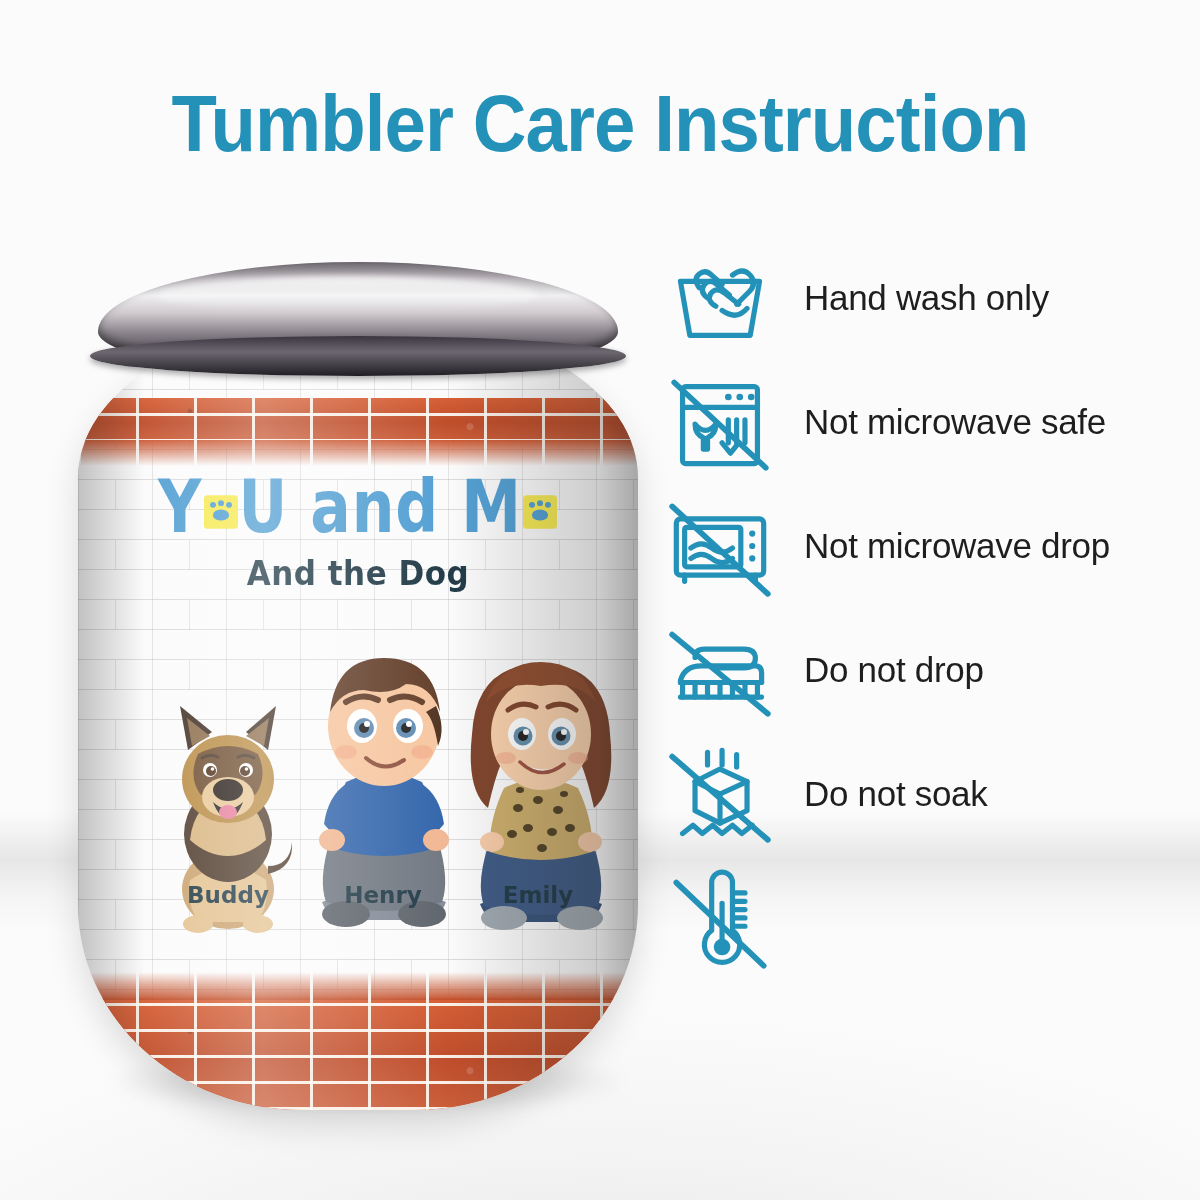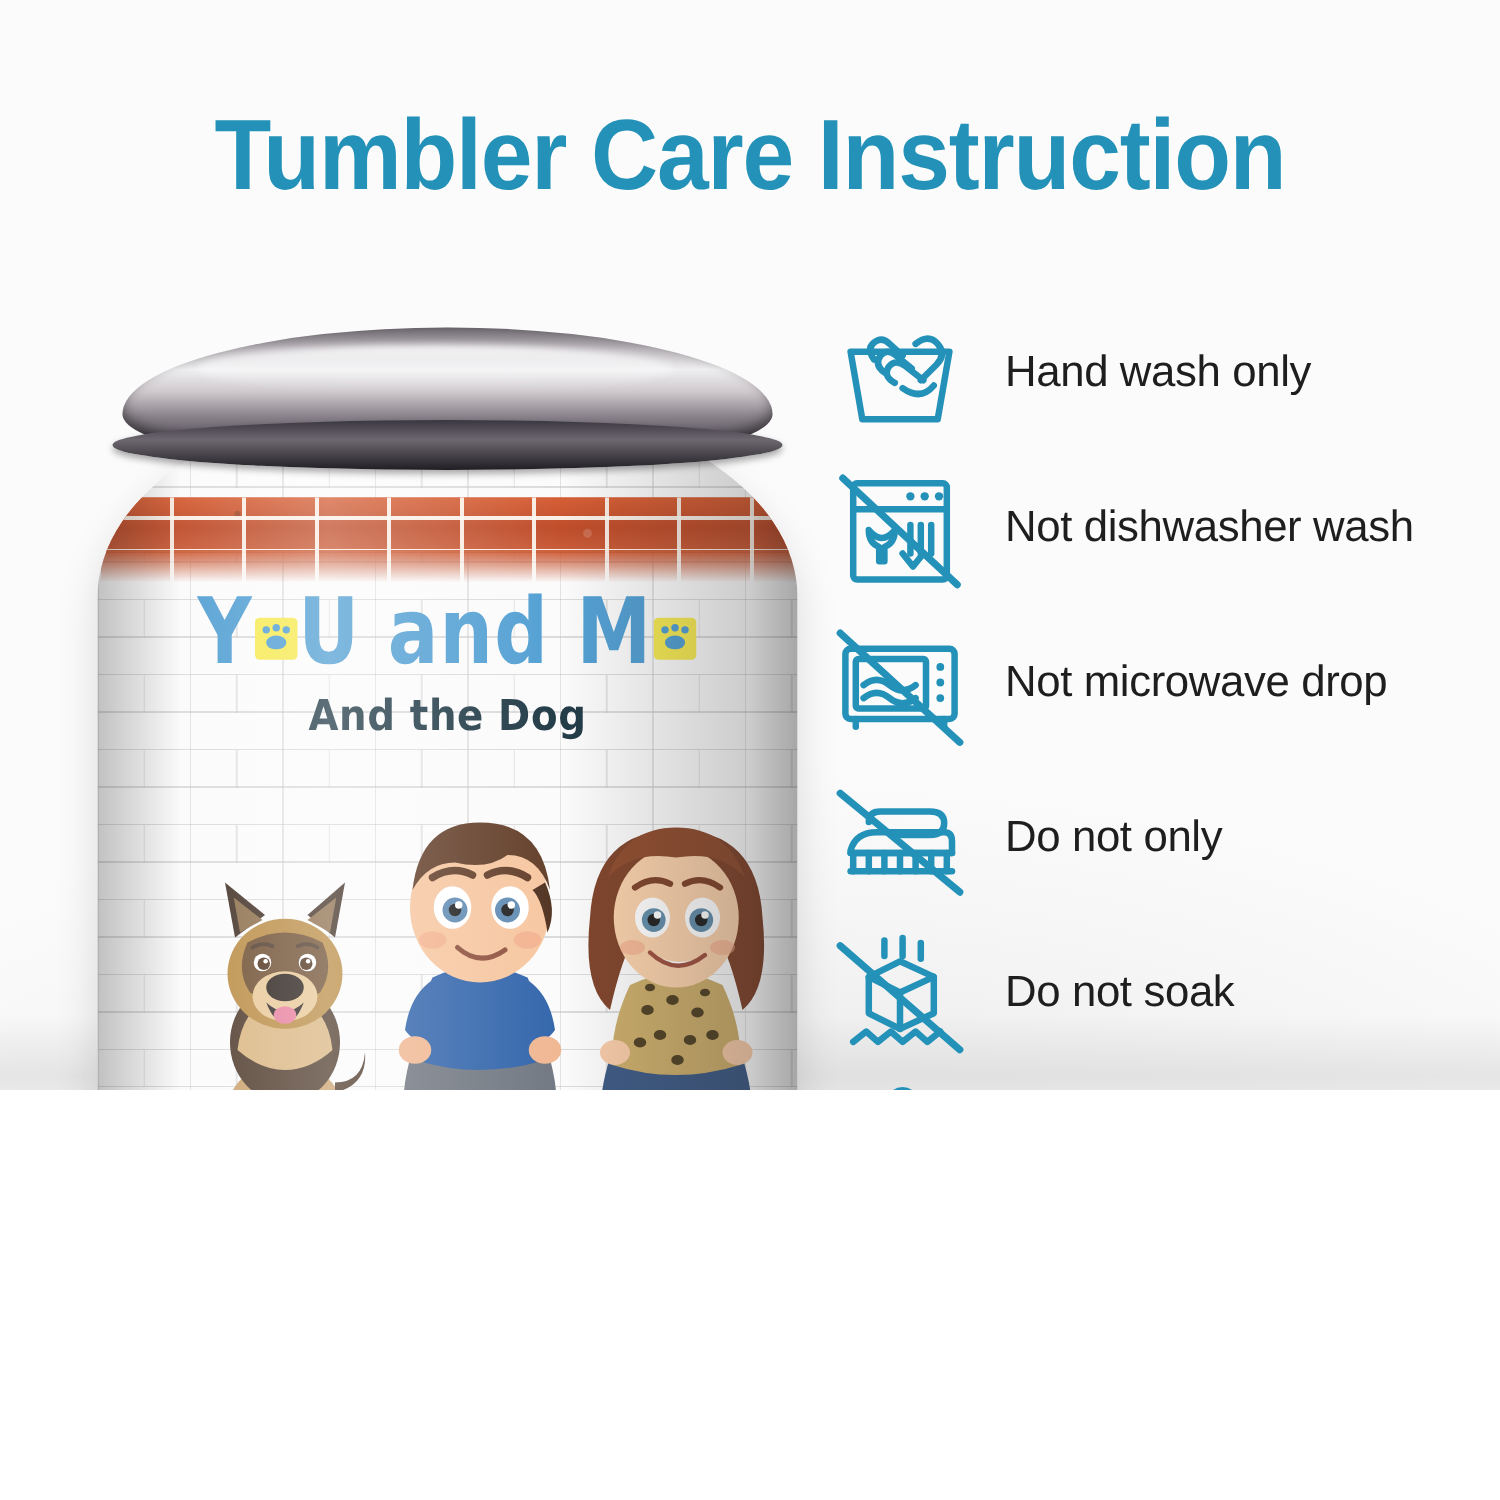--- a/index.html
+++ b/index.html
@@ -2,21 +2,21 @@
 <html><head>
 <meta charset="utf-8">
 <style>
   html,body{margin:0;padding:0;}
   body{
     width:1200px;height:1200px;overflow:hidden;
     font-family:"Liberation Sans", sans-serif;
     background:#ffffff;
   }
   .stage{
-    position:relative;width:1200px;height:872px;
+    position:relative;width:1200px;height:1200px;
     background:
       radial-gradient(ellipse 900px 420px at 50% 118%, #e2e2e2 0%, #eeeeee 45%, #f6f6f6 72%, #fbfbfb 100%),
       linear-gradient(180deg,#ececec 0%,#f2f2f2 14%,#ededed 34%,#e8e8e8 55%,#f3f3f3 74%,#fcfcfc 100%);
     overflow:hidden;
   }
   
   .horizon{
     position:absolute;left:0;right:0;top:812px;height:120px;
     background:linear-gradient(180deg, rgba(218,218,218,0) 0%, rgba(214,214,214,.55) 40%, rgba(232,232,232,.35) 70%, rgba(255,255,255,0) 100%);
     pointer-events:none;
@@ -353,21 +353,21 @@
         <rect x="14" y="16" width="72" height="74" rx="3"></rect>
         <path d="M14 36 H86"></path>
         <circle cx="58" cy="26" r="3.2" fill="#2492b8" stroke="none"></circle>
         <circle cx="69" cy="26" r="3.2" fill="#2492b8" stroke="none"></circle>
         <circle cx="80" cy="26" r="3.2" fill="#2492b8" stroke="none"></circle>
         <path d="M26 52 q10 12 20 0 q0 10 -8 13 v11 h-4 v-11 q-8 -3 -8 -13z"></path>
         <path d="M58 48 v22 M66 48 v22 M74 48 v22"></path>
         <path d="M52 70 l8 10 l8 -10"></path>
         <path d="M6 12 L94 94" stroke-width="5.5"></path>
       </svg>
-      <div class="care-label">Not dishwasher wash</div>
+      <div class="care-label">Not microwave safe</div>
     </div>
 
     <div class="care-row">
       <svg class="care-icon" viewBox="0 0 100 100" fill="none" stroke="#2492b8" stroke-width="5" stroke-linecap="round" stroke-linejoin="round">
         <rect x="8" y="24" width="84" height="54" rx="4"></rect>
         <rect x="16" y="32" width="54" height="38" rx="2"></rect>
         <path d="M22 52 q10 -8 20 0 q10 8 20 0"></path>
         <path d="M22 62 q10 -8 20 0 q10 8 20 0"></path>
         <circle cx="81" cy="38" r="3" fill="#2492b8" stroke="none"></circle>
         <circle cx="81" cy="50" r="3" fill="#2492b8" stroke="none"></circle>
@@ -381,21 +381,21 @@
 
     <div class="care-row">
       <svg class="care-icon" viewBox="0 0 100 100" fill="none" stroke="#2492b8" stroke-width="5" stroke-linecap="round" stroke-linejoin="round">
         <path d="M26 38 q0 -8 9 -8 h38 q11 0 11 9 q0 9 -11 9 H46"></path>
         <path d="M12 60 q4 -14 20 -14 h52 q6 0 6 7 v9 H12 z"></path>
         <path d="M12 62 H90"></path>
         <path d="M14 62 v14 M26 62 v14 M38 62 v14 M50 62 v14 M62 62 v14 M74 62 v14 M86 62 v14"></path>
         <path d="M12 76 H90"></path>
         <path d="M4 16 L96 92" stroke-width="5.5"></path>
       </svg>
-      <div class="care-label">Do not only</div>
+      <div class="care-label">Do not drop</div>
     </div>
 
     <div class="care-row">
       <svg class="care-icon" viewBox="0 0 100 100" fill="none" stroke="#2492b8" stroke-width="5" stroke-linecap="round" stroke-linejoin="round">
         <path d="M38 10 v12 M52 8 v14 M66 12 v12"></path>
         <path d="M26 38 L50 26 L76 38 L76 66 L50 78 L26 66 Z"></path>
         <path d="M26 38 L50 50 L76 38"></path>
         <path d="M50 50 V78"></path>
         <path d="M14 88 l10 -8 l9 8 l10 -8 l9 8 l10 -8 l9 8 l10 -8"></path>
         <path d="M4 14 L96 94" stroke-width="5.5"></path>

